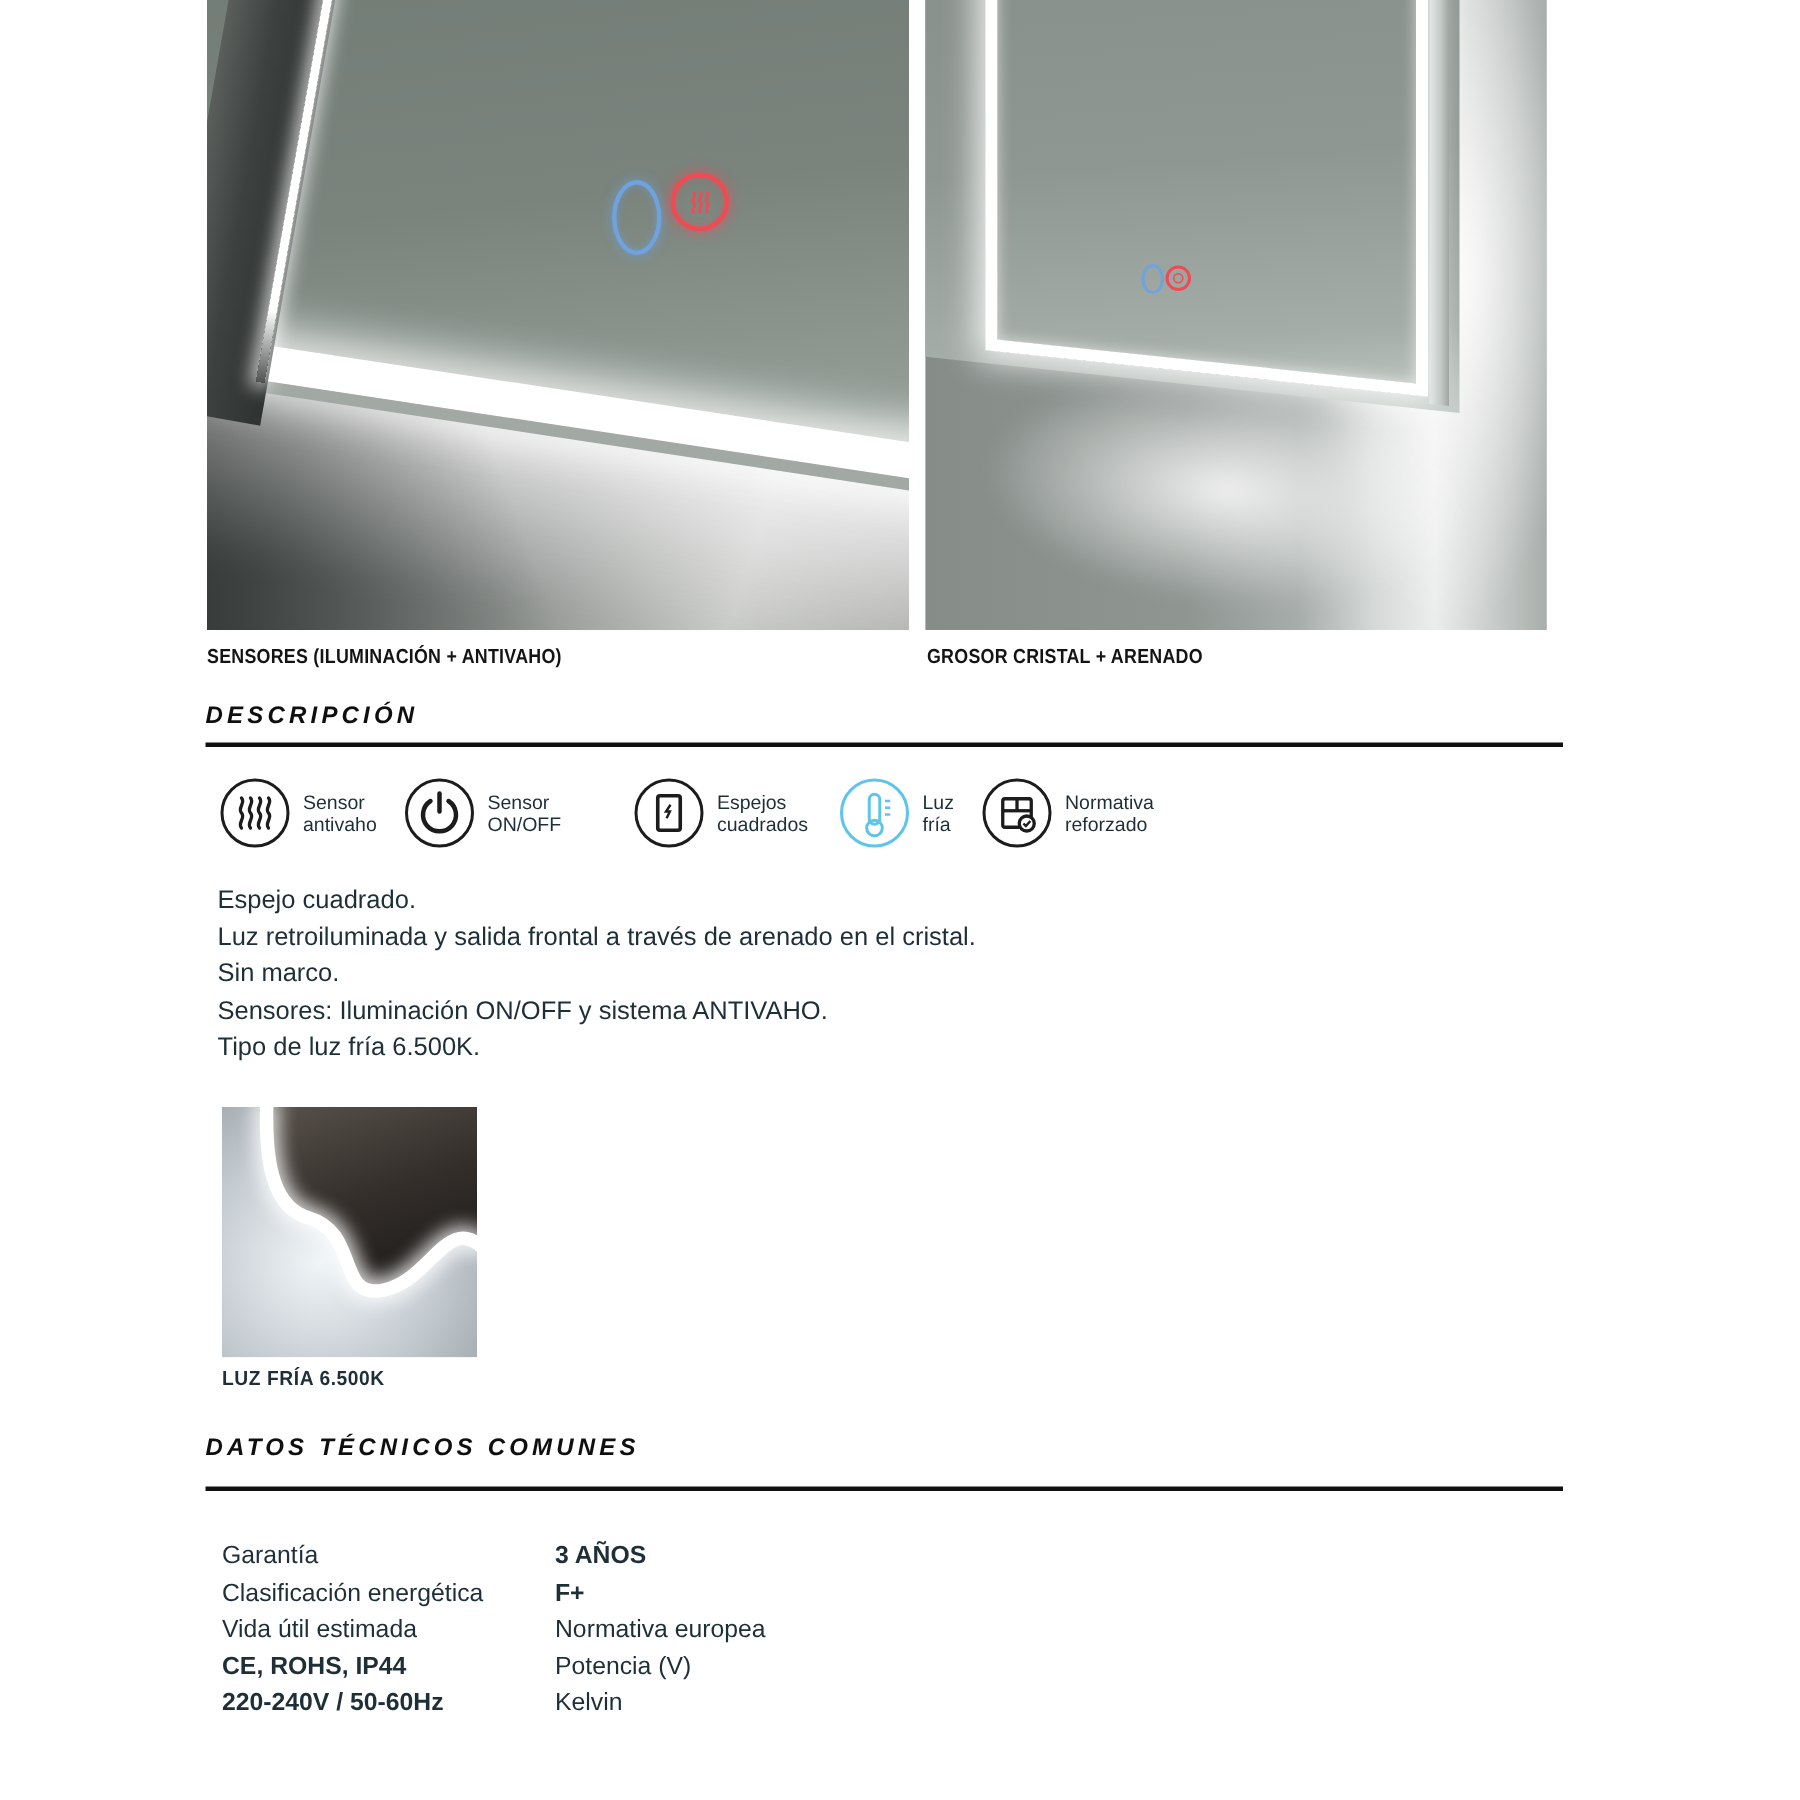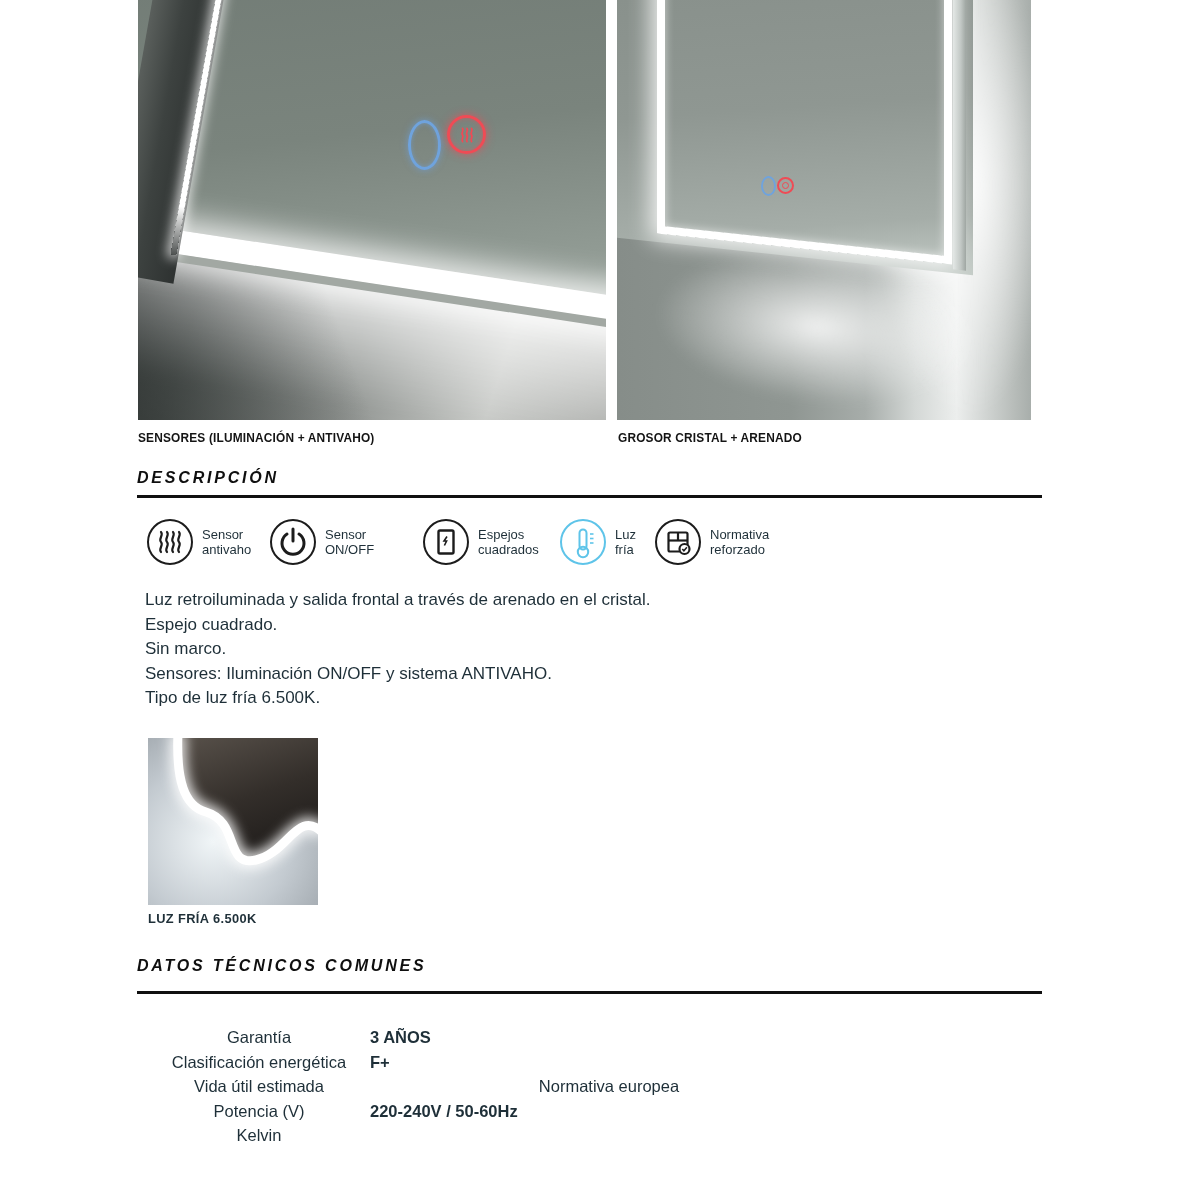--- a/index.html
+++ b/index.html
@@ -91,21 +91,21 @@
   .desc-text{position:absolute;left:145px;top:588px;font-size:17px;line-height:24.5px;color:#1e2f38;}
 
   
   .led-fig{position:absolute;left:148px;top:738px;width:170px;height:167px;overflow:hidden;}
   .led-caption{position:absolute;left:148px;top:911px;font-size:13.5px;font-weight:bold;
     letter-spacing:.4px;color:#1e2f38;transform:scaleX(.95);transform-origin:0 0;}
 
   
   .tech-table{position:absolute;left:148px;top:1025px;width:700px;
     display:grid;grid-template-columns:222px auto;font-size:16.5px;line-height:24.5px;}
-  .tt-label{color:#1e2f38;text-align:center;}
+  .tt-label{color:#1e2f38;}
   .tt-value{color:#1e2f38;font-weight:bold;}
 </style>
 </head>
 <body>
 
 <div class="page">
 
   <figure class="photo photo-left" style="margin:0">
     <div class="lp-wall"></div>
     <div class="lp-wedge"></div>
@@ -224,22 +224,22 @@
         </svg>
       </span>
       <span class="flabel">
         <span>Normativa</span><br>
         <span>reforzado</span>
       </span>
     </div>
   </div>
 
   <div class="desc-text">
+    <div>Espejo cuadrado.</div>
     <div>Luz retroiluminada y salida frontal a través de arenado en el cristal.</div>
-    <div>Espejo cuadrado.</div>
     <div>Sin marco.</div>
     <div>Sensores: Iluminación ON/OFF y sistema ANTIVAHO.</div>
     <div>Tipo de luz fría 6.500K.</div>
   </div>
 
   <figure class="led-fig" style="margin:0">
     <svg width="170" height="167" viewBox="0 0 170 167">
       <defs>
         <radialGradient id="litwall" cx="38%" cy="62%" r="85%">
           <stop offset="0%" stop-color="#f0f5f7"></stop>
@@ -266,18 +266,19 @@
   <h2 class="section-title title-datos">DATOS TÉCNICOS COMUNES</h2>
   <div class="rule rule-datos"></div>
 
   <div class="tech-table">
     <span class="tt-label">Garantía</span>
     <span class="tt-value">3 AÑOS</span>
     <span class="tt-label">Clasificación energética</span>
     <span class="tt-value">F+</span>
     <span class="tt-label">Vida útil estimada</span>
     <span class="tt-label">Normativa europea</span>
+    <span class="tt-value">CE, ROHS, IP44</span>
     <span class="tt-label">Potencia (V)</span>
     <span class="tt-value">220-240V / 50-60Hz</span>
     <span class="tt-label">Kelvin</span>
   </div>
 
 </div>
 
 </body></html>

